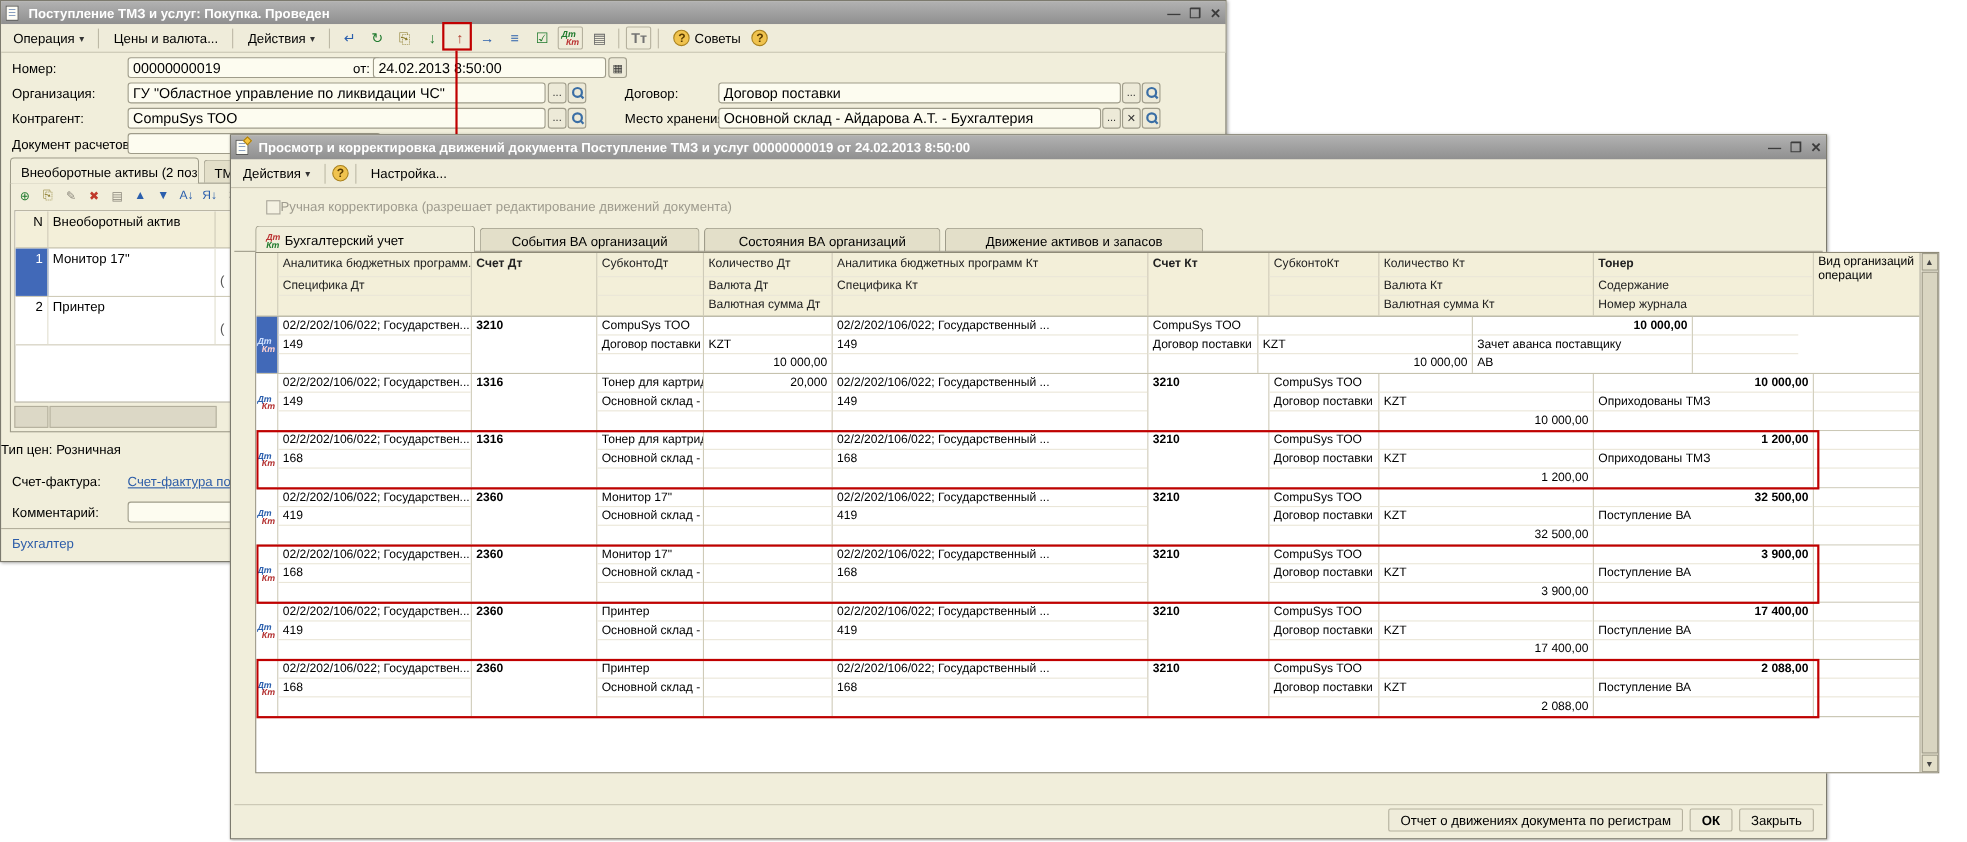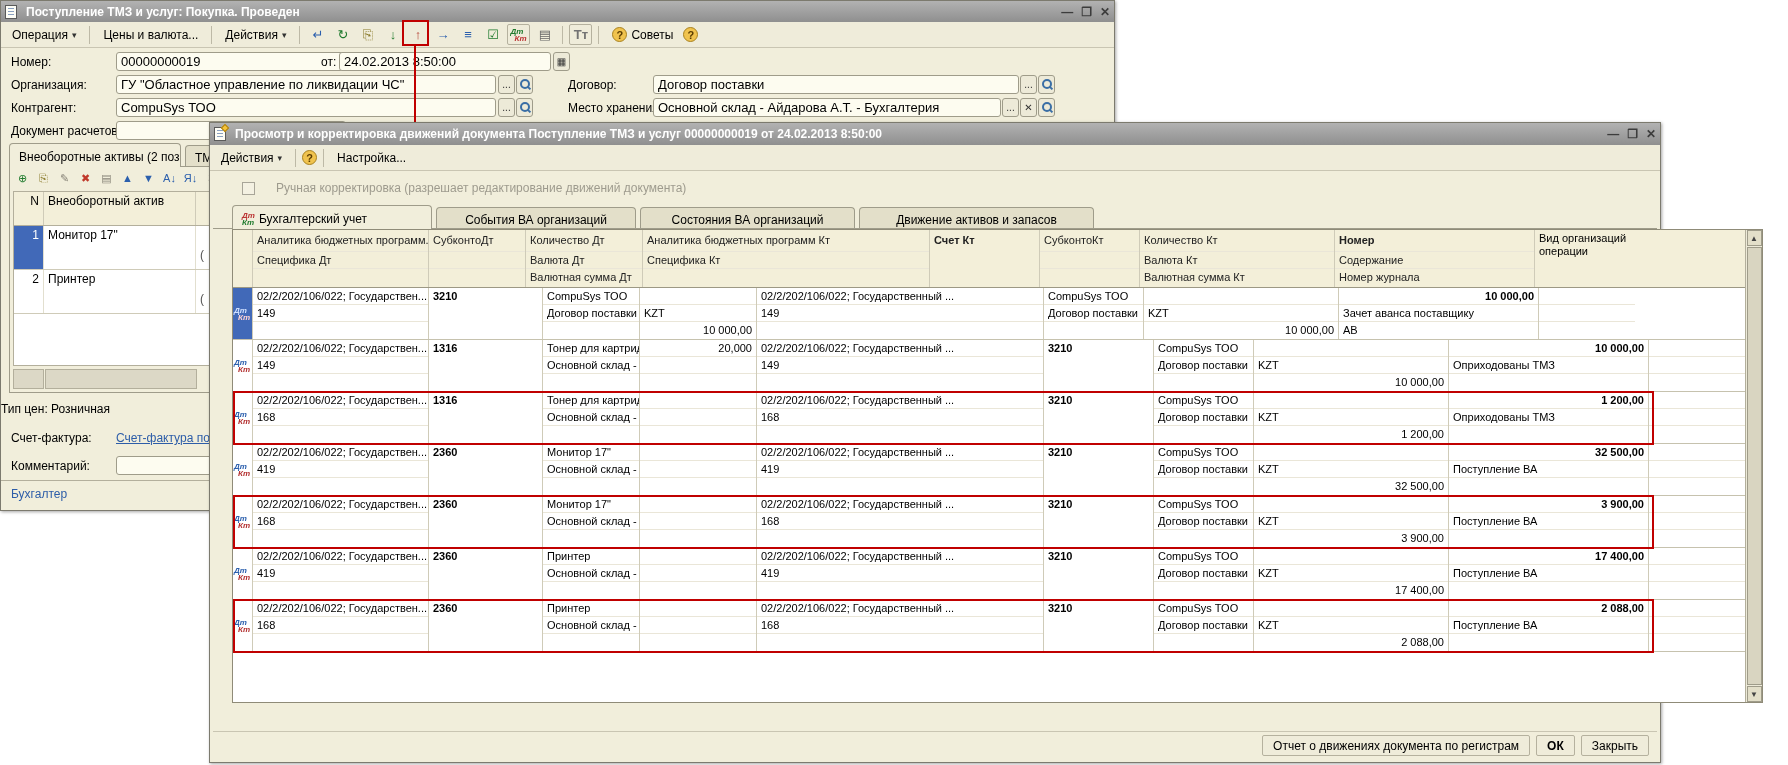--- a/index.html
+++ b/index.html
@@ -77,21 +77,21 @@
   .w-icon{width:20px} .w-dtan{width:176px} .w-dtacc{width:114px} .w-dtsub{width:97px}
   .w-dtqty{width:117px} .w-ktan{width:287px} .w-ktacc{width:110px} .w-ktsub{width:100px}
   .w-ktqty{width:195px} .w-sum{width:200px} .w-reg{width:96px; border-right:none;}
   .icon-cell { align-items:center; justify-content:center; }
   .icon-cell.sel { background:#4169B8; }
   .redbox { position:absolute; left:0; top:-1px; width:1421px; height:54px; border:2px solid #C00000; pointer-events:none; z-index:5; }
   .mv-scroll { position:absolute; top:0; right:0; width:17px; bottom:0; background:#EDEAD8; border-left:1px solid #b3af9c; display:flex; flex-direction:column; align-items:center; }
   .sbtn { width:15px; height:16px; background:#E3DFC9; border:1px solid #9f9c8a; font-size:8px; display:flex; align-items:center; justify-content:center; color:#444; }
   .sthumb { width:15px; flex:1; margin:1px 0; background:#D9D5C1; border:1px solid #9f9c8a; }
 
-  .checkrow { position:absolute; display:flex; align-items:center; gap:21px; color:#9e9b8e; }
+  .checkrow { position:absolute; display:flex; align-items:center; gap:0; color:#9e9b8e; }
   .chk { width:13px; height:13px; border:1px solid #a8a598; background:#f4f1e2; }
 
   .bottombar { position:absolute; left:3px; right:3px; height:28px; border-top:1px solid #c9c5b2; display:flex; align-items:center; justify-content:flex-end; gap:6px; padding:0 8px; }
   .bbtn { height:21px; padding:0 10px; border:1px solid #b5b19e; border-radius:2px; background:#EFECDA; font-size:12px; display:flex; align-items:center; }
   .bbtn.primary { font-weight:bold; }
 
   
   .anno-box { position:absolute; border:2px solid #C00000; pointer-events:none; }
   .anno-line { position:absolute; width:2px; background:#C00000; pointer-events:none; }
 </style>
@@ -287,20 +287,23 @@
     <div class="mv-table" style="left:22px;top:106px;width:1531px;height:474px;">
       <div class="mv-head">
         <div class="cell w-icon hd">
             <span class="cl h1 nb"></span>
           </div>
         <div class="cell w-dtan hd">
           <span class="cl h1">Аналитика бюджетных программ...</span>
           <span class="cl">Специфика Дт</span>
           <span class="cl"></span>
         </div>
+        <div class="cell w-dtacc hd">
+            <span class="cl h1 nb b">Счет Дт</span>
+          </div>
         <div class="cell w-dtsub hd">
           <span class="cl h1">СубконтоДт</span>
           <span class="cl"></span>
             <span class="cl"></span>
         </div>
         <div class="cell w-dtqty hd">
           <span class="cl h1">Количество Дт</span>
           <span class="cl">Валюта Дт</span>
           <span class="cl">Валютная сумма Дт</span>
         </div>
@@ -316,21 +319,21 @@
           <span class="cl h1">СубконтоКт</span>
           <span class="cl"></span>
             <span class="cl"></span>
         </div>
         <div class="cell w-ktqty hd">
           <span class="cl h1">Количество Кт</span>
           <span class="cl">Валюта Кт</span>
           <span class="cl">Валютная сумма Кт</span>
         </div>
         <div class="cell w-sum hd">
-          <span class="cl h1 b">Номер</span>
+          <span class="cl h1 b">Тонер</span>
           <span class="cl">Содержание</span>
           <span class="cl">Номер журнала</span>
         </div>
         <div class="cell w-reg hd">
             <span class="single" style="white-space:normal;line-height:13px;">Вид организаций операции</span>
           </div>
       </div>
       <div id="mv-body">
           <div class="mv-row">
             <div class="cell w-icon icon-cell sel">

